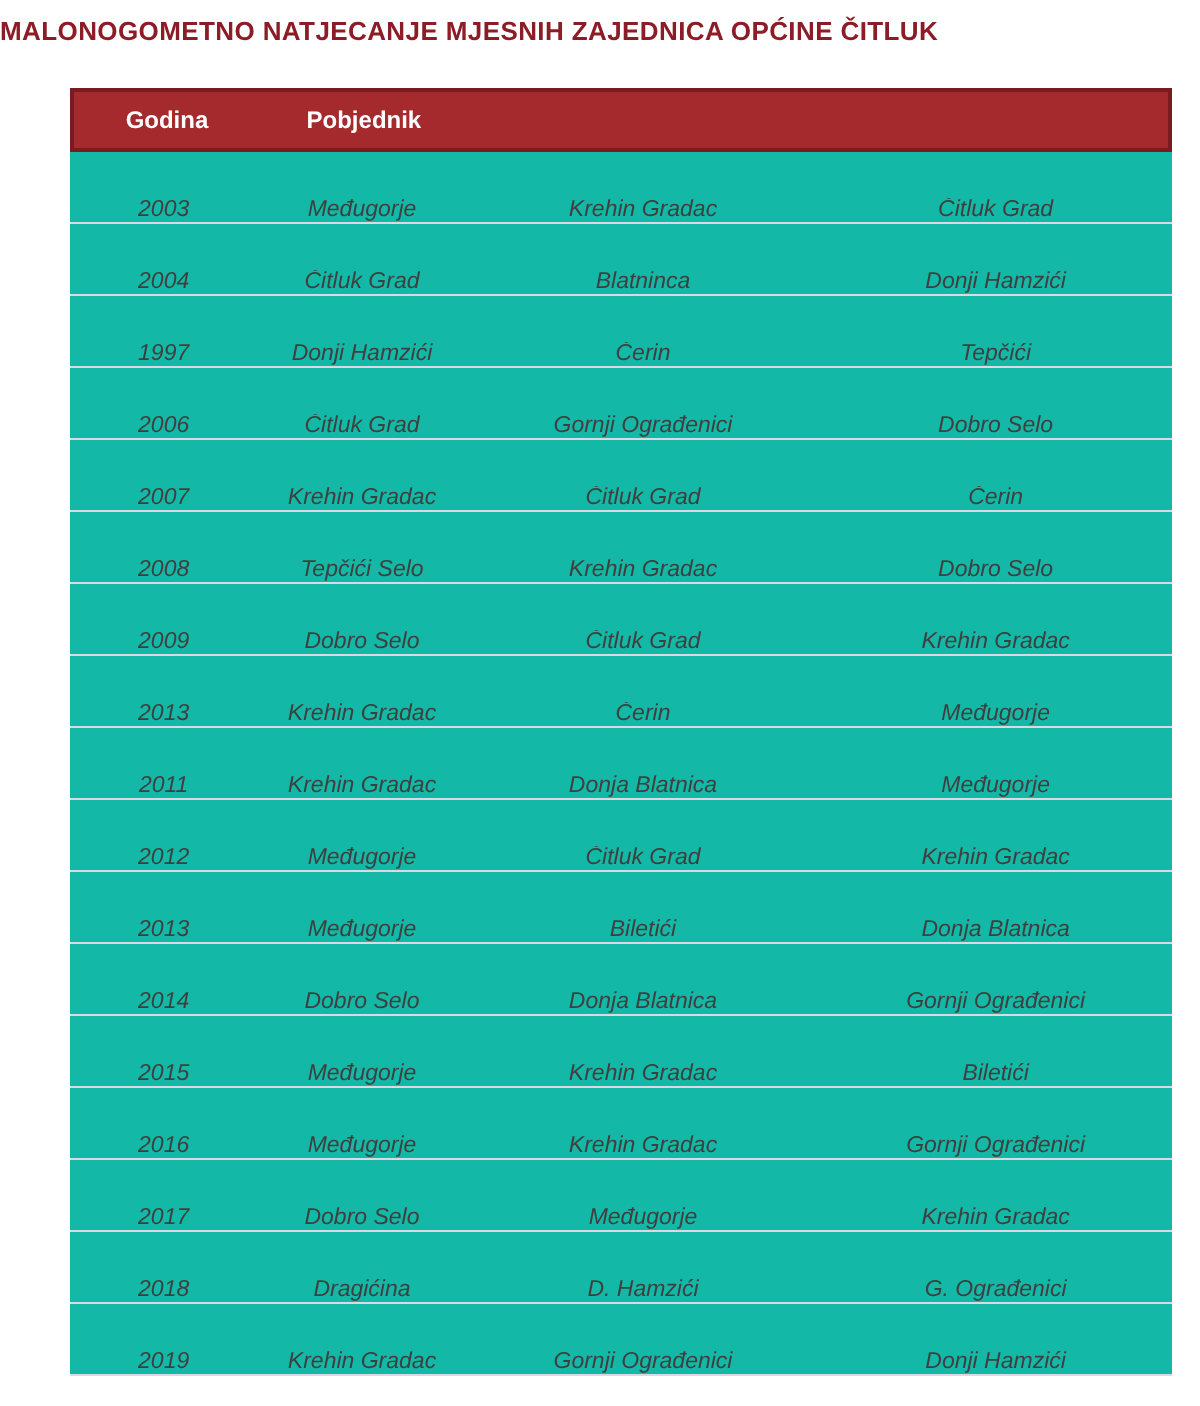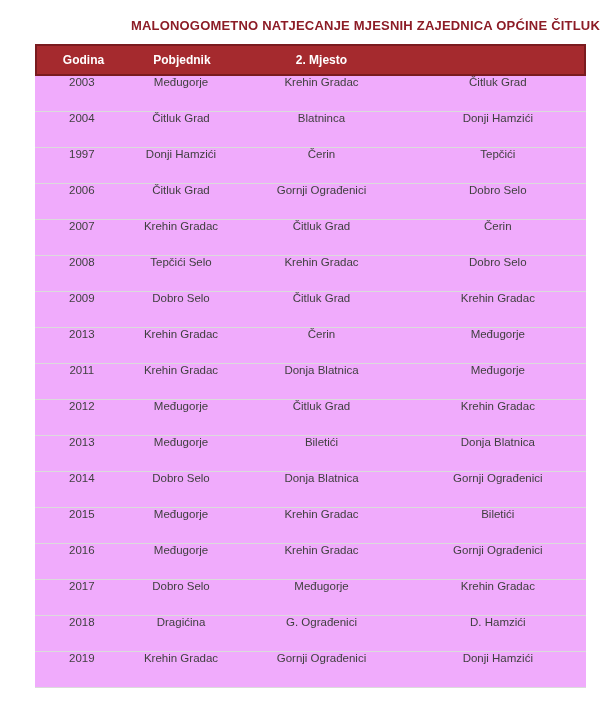--- a/index.html
+++ b/index.html
@@ -10,22 +10,22 @@
   }
   .page {
     position: relative;
     width: 600px;
     height: 703px;
     background: #ffffff;
     overflow: hidden;
   }
   .page-title {
     margin: 0;
-    padding-top: 18px;
-    text-align: right;
+    padding-top: 8px;
+    text-align: left;
     font-size: 13px;
     font-weight: 700;
     letter-spacing: 0.2px;
     color: #8C1C26;
   }
   .results-table {
     position: absolute;
     left: 35px;
     top: 44px;
     width: 551px;
@@ -36,27 +36,28 @@
     box-sizing: border-box;
     height: 32px;
     background: #A52A2E;
     border: 2px solid #7A1B1F;
     color: #ffffff;
     font-size: 12px;
     font-weight: 600;
   }
   .t-row {
     display: flex;
-    align-items: flex-start;
+    align-items: flex-end;
     box-sizing: border-box;
     height: 36px;
     border-bottom: 1px solid #DBDBDB;
     color: #3F3F3F;
     font-size: 11.5px;
-    background: #f0abfc;
+    background: #14b8a6;
+    font-style: italic;
   }
   .cell {
     text-align: center;
     overflow: hidden;
     white-space: nowrap;
   }
   .c0 { width: 17%; }
   .c1 { width: 19%; }
   .c2 { width: 32%; }
   .c3 { width: 32%; }
@@ -66,21 +67,20 @@
 
 <div class="page">
 
   <h1 class="page-title">MALONOGOMETNO NATJECANJE MJESNIH ZAJEDNICA OPĆINE ČITLUK</h1>
 
   <div class="results-table">
 
     <div class="header-row">
       <div class="cell c0">Godina</div>
       <div class="cell c1">Pobjednik</div>
-      <div class="cell c2">2. Mjesto</div>
     </div>
 
     <div id="table-body">
   <div class="t-row">
     <div class="cell c0">2003</div>
     <div class="cell c1">Međugorje</div>
     <div class="cell c2">Krehin Gradac</div>
     <div class="cell c3">Čitluk Grad</div>
   </div>
 
@@ -178,22 +178,22 @@
   <div class="t-row">
     <div class="cell c0">2017</div>
     <div class="cell c1">Dobro Selo</div>
     <div class="cell c2">Međugorje</div>
     <div class="cell c3">Krehin Gradac</div>
   </div>
 
   <div class="t-row">
     <div class="cell c0">2018</div>
     <div class="cell c1">Dragićina</div>
+    <div class="cell c2">D. Hamzići</div>
     <div class="cell c3">G. Ograđenici</div>
-    <div class="cell c2">D. Hamzići</div>
   </div>
 
   <div class="t-row">
     <div class="cell c0">2019</div>
     <div class="cell c1">Krehin Gradac</div>
     <div class="cell c2">Gornji Ograđenici</div>
     <div class="cell c3">Donji Hamzići</div>
   </div>
 </div>
 

